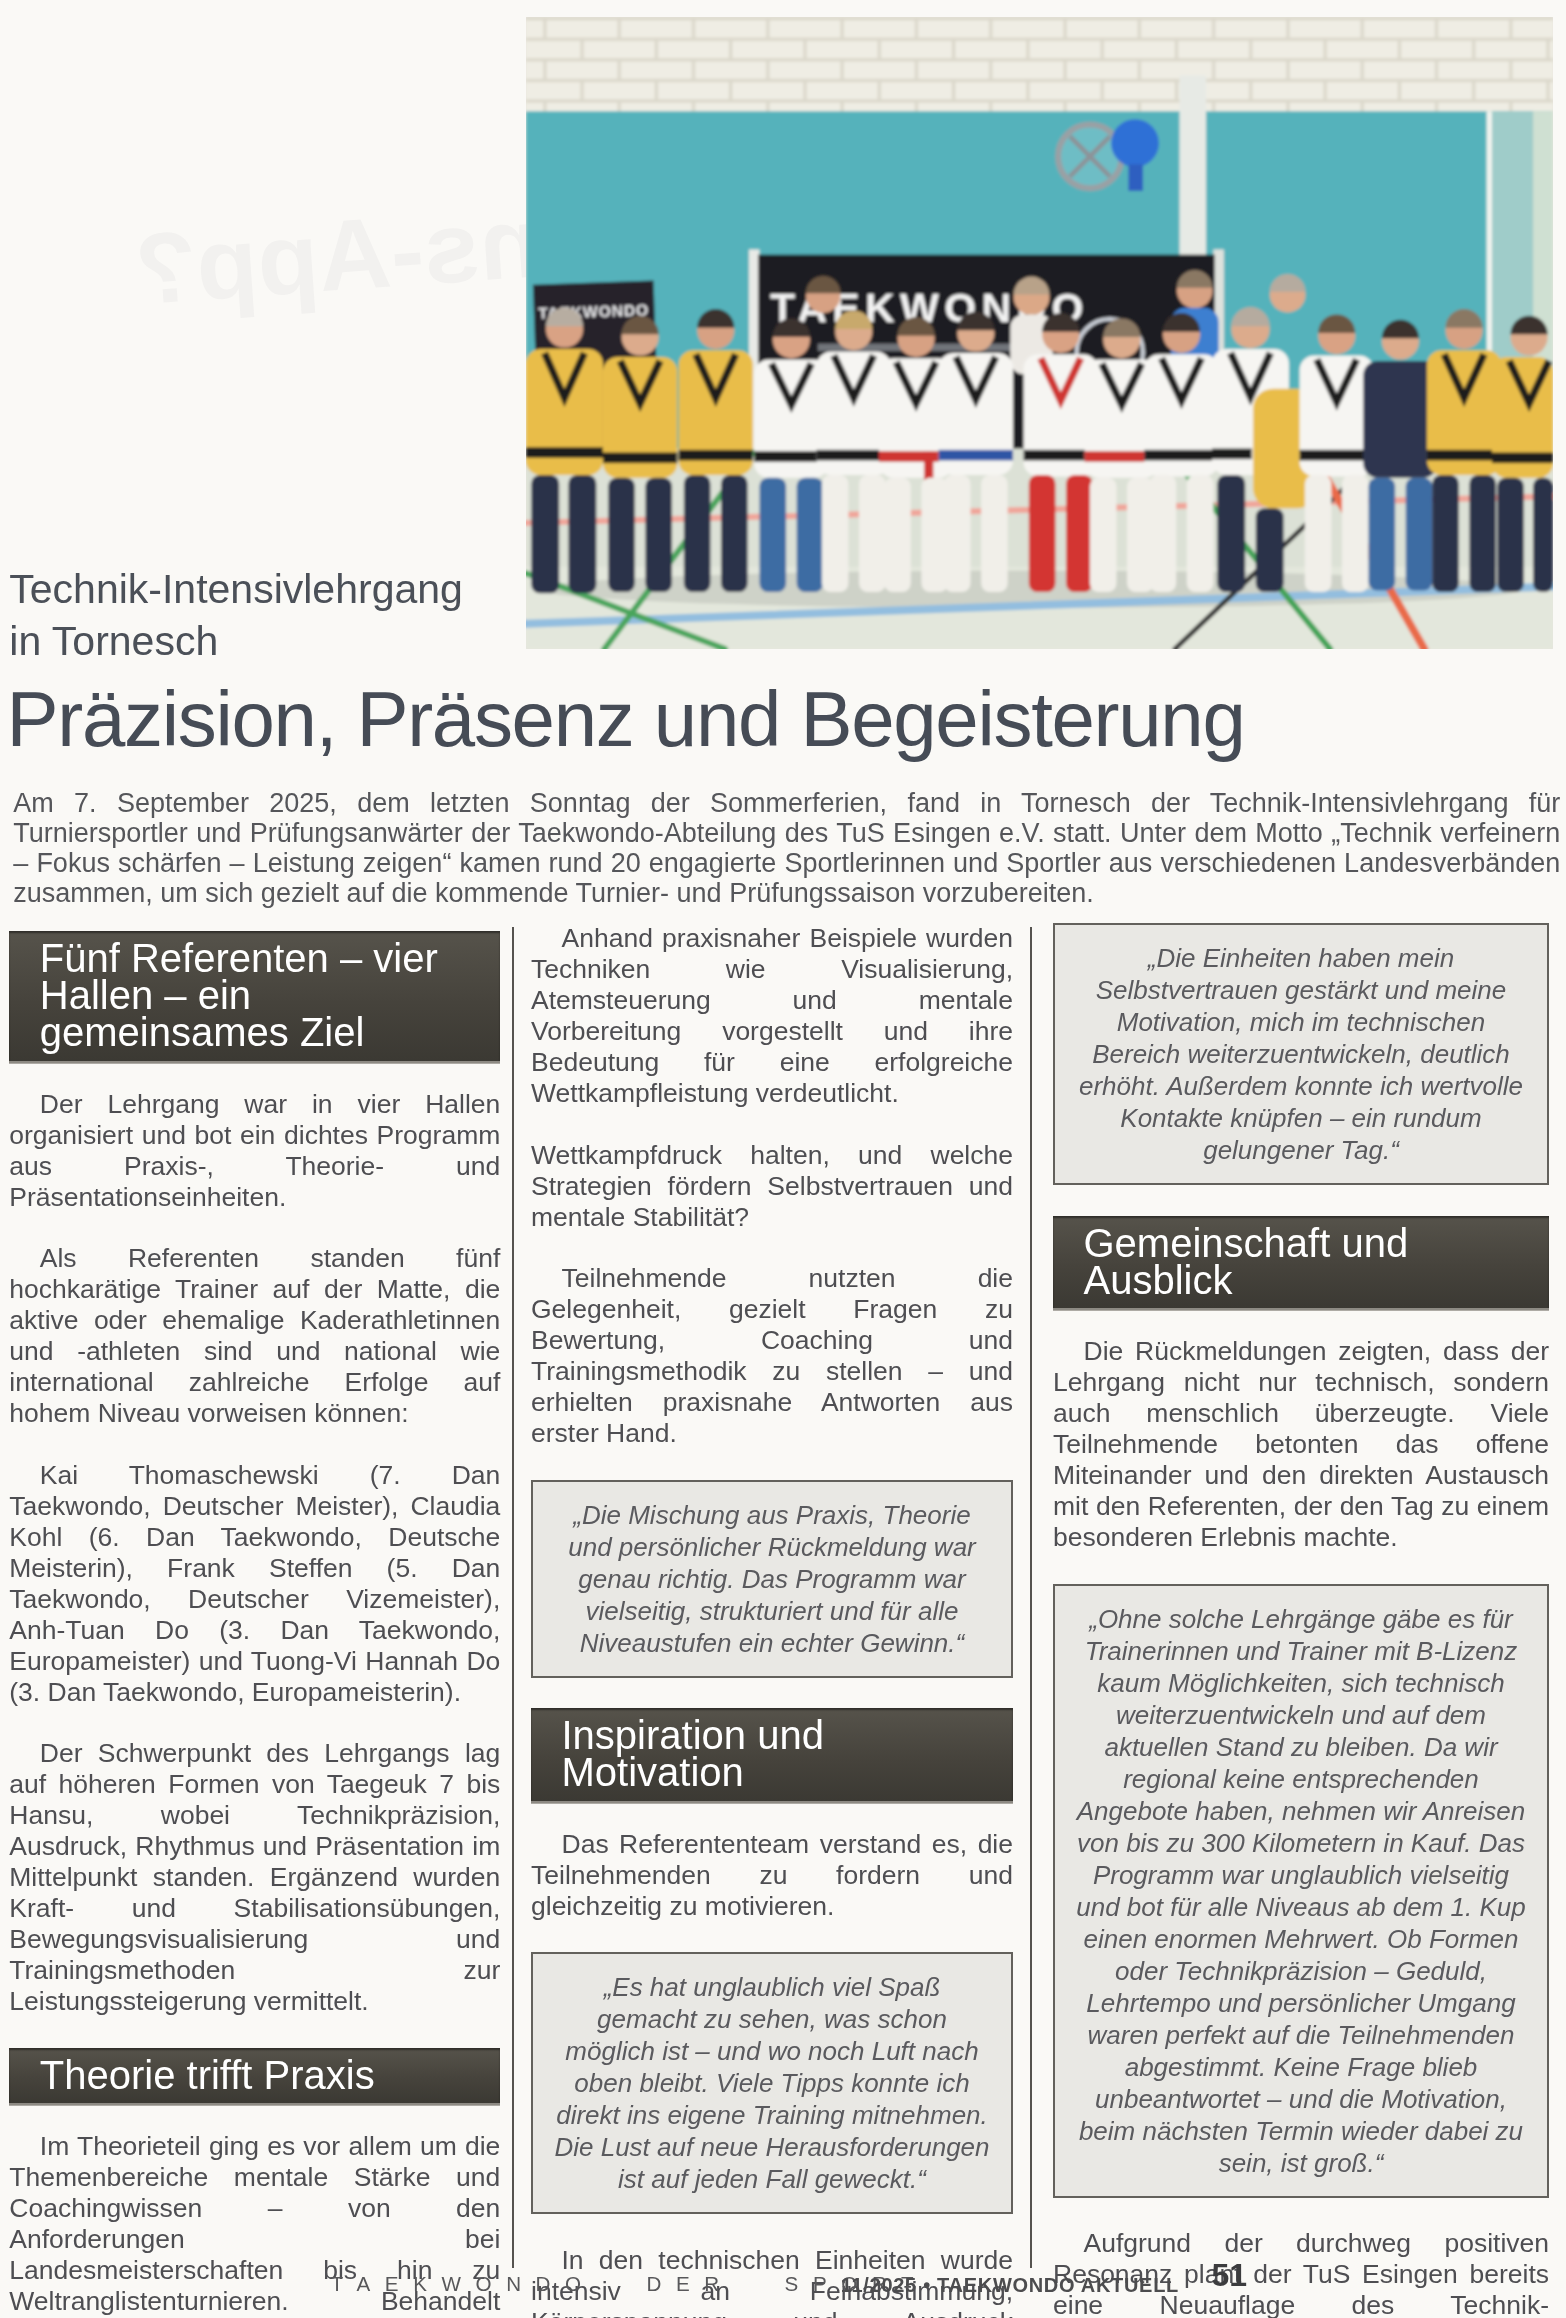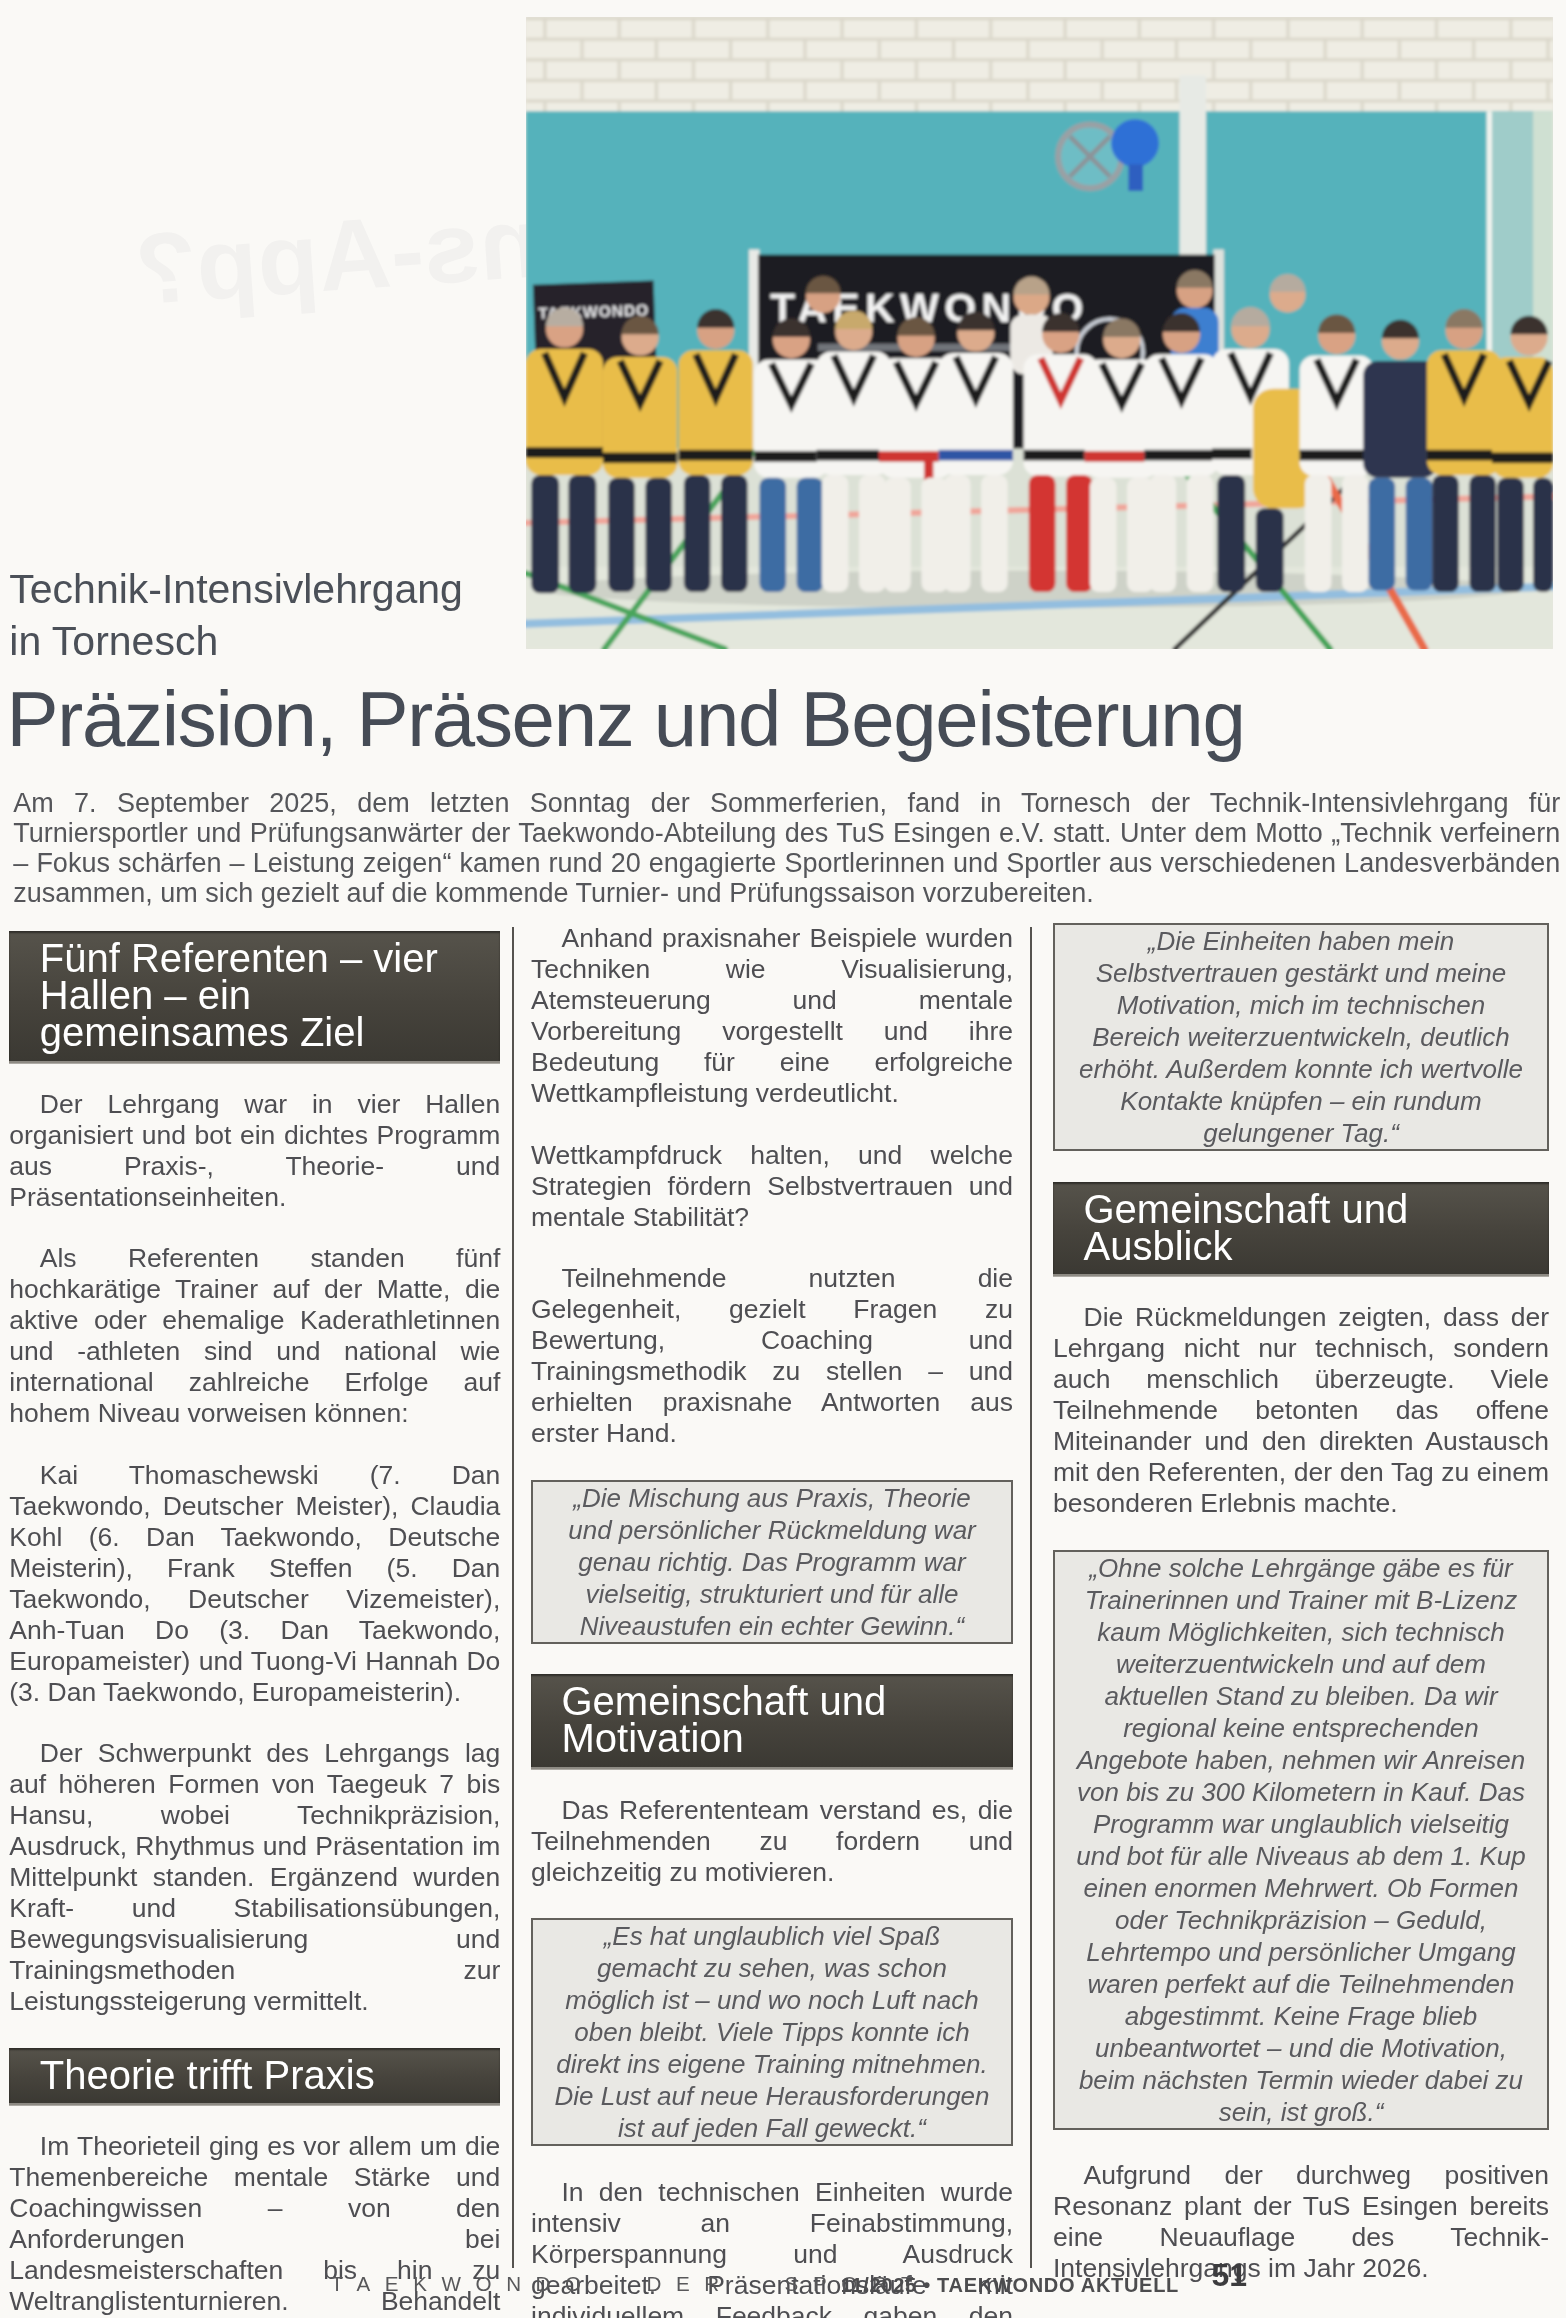--- a/index.html
+++ b/index.html
@@ -45,21 +45,21 @@
   .secbar{
     background:linear-gradient(180deg,#56534b 0%,#46433c 55%,#3b3933 100%);
     color:#ffffff;font-weight:normal;font-size:40px;line-height:37px;
     padding:9.3px 6.6px 9.3px 30.5px;margin:8px 0 28px 0;
     box-shadow:0 2.7px 0 #8d8a83, inset 0 2px 2px rgba(0,0,0,.45);
   }
   .col p.body{margin:0 0 30.5px 0;font-size:26.5px;line-height:31px;text-align:justify;color:#4e4e52;}
   .col p.ind{text-indent:30.5px;}
   .quote{
     border:2px solid #63615c;background:#e9e8e4;
-    margin:0 0 30.5px 0;padding:0 20px;
+    margin:0 0 30.5px 0;padding:17px 20px;
     font-style:italic;font-size:26px;line-height:32px;text-align:center;color:#5a5a5e;
   }
   .footer{
     position:absolute;left:0;top:2261px;width:1259px;height:46px;
   }
   .footer .ftitle{
     position:absolute;left:0;right:0;text-align:center;top:10.6px;
     font-size:20.6px;color:#58585a;letter-spacing:14.6px;word-spacing:30.5px;font-weight:400;
   }
   .footer .fissue{
@@ -323,21 +323,21 @@
   <h2 class="secbar">Theorie trifft Praxis</h2>
   <p class="body ind">Im Theorieteil ging es vor allem um die Themenbereiche mentale Stärke und Coachingwissen – von den Anforderungen bei Landesmeisterschaften bis hin zu Weltranglistenturnieren. Behandelt wurden unter anderem Bewertungskriterien im Formenlauf, der Aufbau von Wettkampfstrukturen sowie die Betreuung von Athletinnen und Athleten auf unterschiedlichen Leistungsniveaus.</p>
 
 </section>
 
 <section class="col col2">
   <p class="body ind">Anhand praxisnaher Beispiele wurden Techniken wie Visualisierung, Atemsteuerung und mentale Vorbereitung vorgestellt und ihre Bedeutung für eine erfolgreiche Wettkampfleistung verdeutlicht.</p>
   <p class="body">Wettkampfdruck halten, und welche Strategien fördern Selbstvertrauen und mentale Stabilität?</p>
   <p class="body ind">Teilnehmende nutzten die Gelegenheit, gezielt Fragen zu Bewertung, Coaching und Trainingsmethodik zu stellen – und erhielten praxisnahe Antworten aus erster Hand.</p>
   <div class="quote">„Die Mischung aus Praxis, Theorie und persönlicher Rückmeldung war genau richtig. Das Programm war vielseitig, strukturiert und für alle Niveaustufen ein echter Gewinn.“</div>
-  <h2 class="secbar">Gemeinschaft und Motivation</h2>
+  <h2 class="secbar">Inspiration und Motivation</h2>
   <p class="body ind">Das Referententeam verstand es, die Teilnehmenden zu fordern und gleichzeitig zu motivieren.</p>
   <div class="quote">„Es hat unglaublich viel Spaß gemacht zu sehen, was schon möglich ist – und wo noch Luft nach oben bleibt. Viele Tipps konnte ich direkt ins eigene Training mitnehmen. Die Lust auf neue Herausforderungen ist auf jeden Fall geweckt.“</div>
   <p class="body ind">In den technischen Einheiten wurde intensiv an Feinabstimmung, Körperspannung und Ausdruck gearbeitet. Präsentationsläufe mit individuellem Feedback gaben den Teilnehmenden die Möglichkeit, ihre Leistungen gezielt zu reflektieren und weiterzuentwickeln – ein wertvoller Impuls für jede Turniervorbereitung.</p>
 
 </section>
 
 <section class="col col3">
   <div class="quote">„Die Einheiten haben mein Selbstvertrauen gestärkt und meine Motivation, mich im technischen Bereich weiterzuentwickeln, deutlich erhöht. Außerdem konnte ich wertvolle Kontakte knüpfen – ein rundum gelungener Tag.“</div>
   <h2 class="secbar">Gemeinschaft und Ausblick</h2>
   <p class="body ind">Die Rückmeldungen zeigten, dass der Lehrgang nicht nur technisch, sondern auch menschlich überzeugte. Viele Teilnehmende betonten das offene Miteinander und den direkten Austausch mit den Referenten, der den Tag zu einem besonderen Erlebnis machte.</p>

